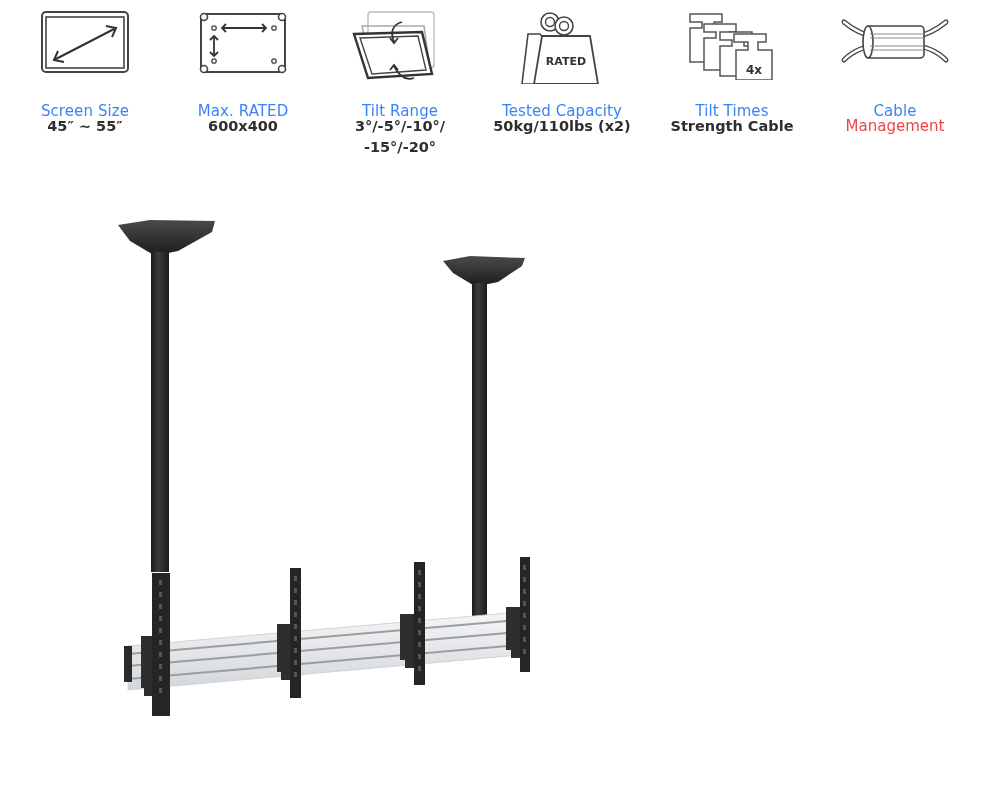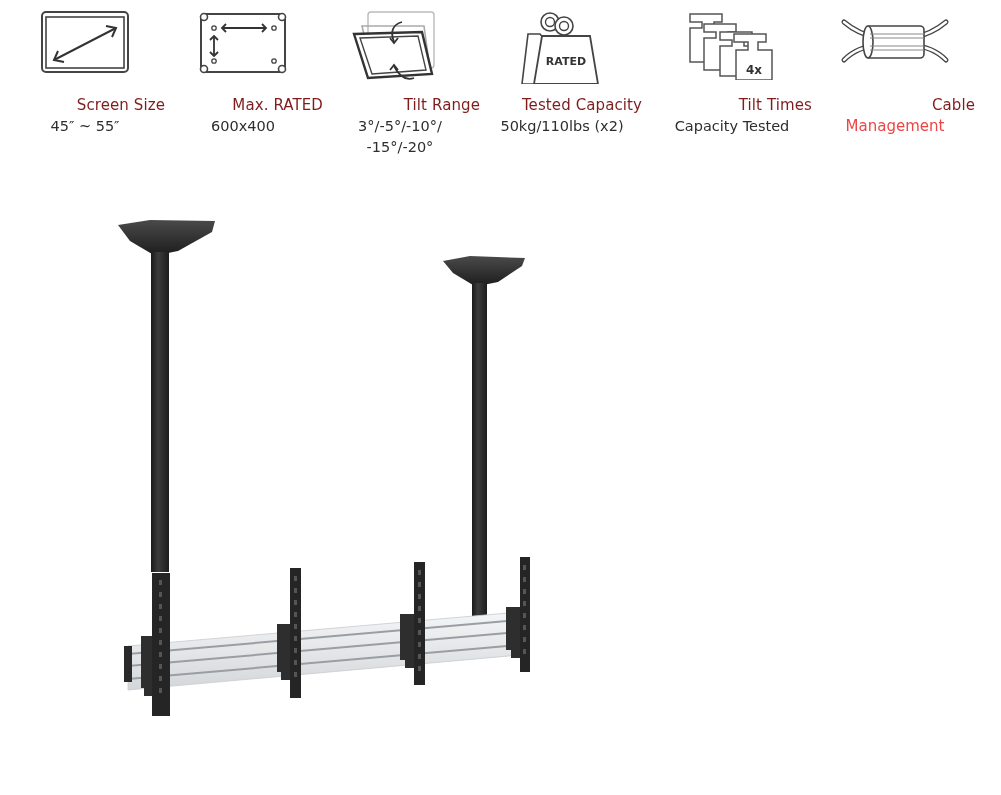--- a/index.html
+++ b/index.html
@@ -1,24 +1,24 @@
 <!DOCTYPE html>
 <html><head>
 <meta charset="utf-8">
 <style>
   html, body { margin: 0; padding: 0; background: #ffffff; }
   body { width: 1001px; height: 795px; position: relative; overflow: hidden;
          font-family: "DejaVu Sans", "Liberation Sans", sans-serif; color: #3a3a3a; }
   .features { position: absolute; left: 0; top: 0; width: 1001px; height: 170px; }
   .feature { position: absolute; top: 0; width: 160px; text-align: center; }
   .feature .icon { position: absolute; top: 8px; left: 50%; transform: translateX(-50%); }
-  .feature .label { position: absolute; top: 95px; left: 0; width: 160px; font-size: 15px;
-                    line-height: 21px; color: #7f1d1d; letter-spacing: 0.1px; text-align: right; }
+  .feature .label { position: absolute; top: 101px; left: 0; width: 160px; font-size: 15px;
+                    line-height: 21px; color: #3b82f6; letter-spacing: 0.1px; }
   .feature .value { position: absolute; top: 116px; left: 0; width: 160px; font-size: 14.5px;
-                    line-height: 21px; font-weight: normal; color: #2e2e2e; }
+                    line-height: 21px; font-weight: bold; color: #2e2e2e; }
   .feature .value.light { font-weight: normal; font-size: 15px; color: #ef4444; }
   .product { position: absolute; left: 0; top: 180px; width: 1001px; height: 560px; }
 </style>
 </head>
 <body>
 
 <div class="features">
 
   <div class="feature" style="left:5px;">
     <svg class="icon" width="90" height="68" viewBox="0 0 90 68">
@@ -88,21 +88,21 @@
     <svg class="icon" width="96" height="72" viewBox="0 0 96 72">
       <g fill="#fff" stroke="#555" stroke-width="1.5">
         <path d="M6 6 L38 6 L38 14 L30 14 L30 20 L42 20 L42 54 L6 54 L6 20 L18 20 L18 14 L6 14 Z"></path>
         <path d="M20 16 L52 16 L52 24 L44 24 L44 30 L56 30 L56 62 L20 62 L20 30 L32 30 L32 24 L20 24 Z"></path>
         <path d="M36 24 L68 24 L68 32 L60 32 L60 38 L72 38 L72 68 L36 68 L36 38 L48 38 L48 32 L36 32 Z"></path>
         <path d="M50 30 L82 30 L82 38 L74 38 L74 46 L88 46 L88 76 L52 76 L52 46 L64 46 L64 38 L50 38 Z" transform="translate(0,-4)"></path>
       </g>
       <text x="70" y="66" text-anchor="middle" font-family="DejaVu Sans, sans-serif" font-size="12" font-weight="bold" fill="#333">4x</text>
     </svg>
     <div class="label">Tilt Times</div>
-    <div class="value">Capacity Tested</div>
+    <div class="value">Strength Cable</div>
   </div>
 
   <div class="feature" style="left:815px;">
     <svg class="icon" width="110" height="64" viewBox="0 0 110 64">
       <path d="M4 14 Q18 26 38 30" fill="none" stroke="#444" stroke-width="5" stroke-linecap="round"></path>
       <path d="M4 14 Q18 26 38 30" fill="none" stroke="#fff" stroke-width="2.4" stroke-linecap="round"></path>
       <path d="M4 52 Q18 38 38 38" fill="none" stroke="#444" stroke-width="5" stroke-linecap="round"></path>
       <path d="M4 52 Q18 38 38 38" fill="none" stroke="#fff" stroke-width="2.4" stroke-linecap="round"></path>
       <path d="M106 14 Q92 26 72 30" fill="none" stroke="#444" stroke-width="5" stroke-linecap="round"></path>
       <path d="M106 14 Q92 26 72 30" fill="none" stroke="#fff" stroke-width="2.4" stroke-linecap="round"></path>

